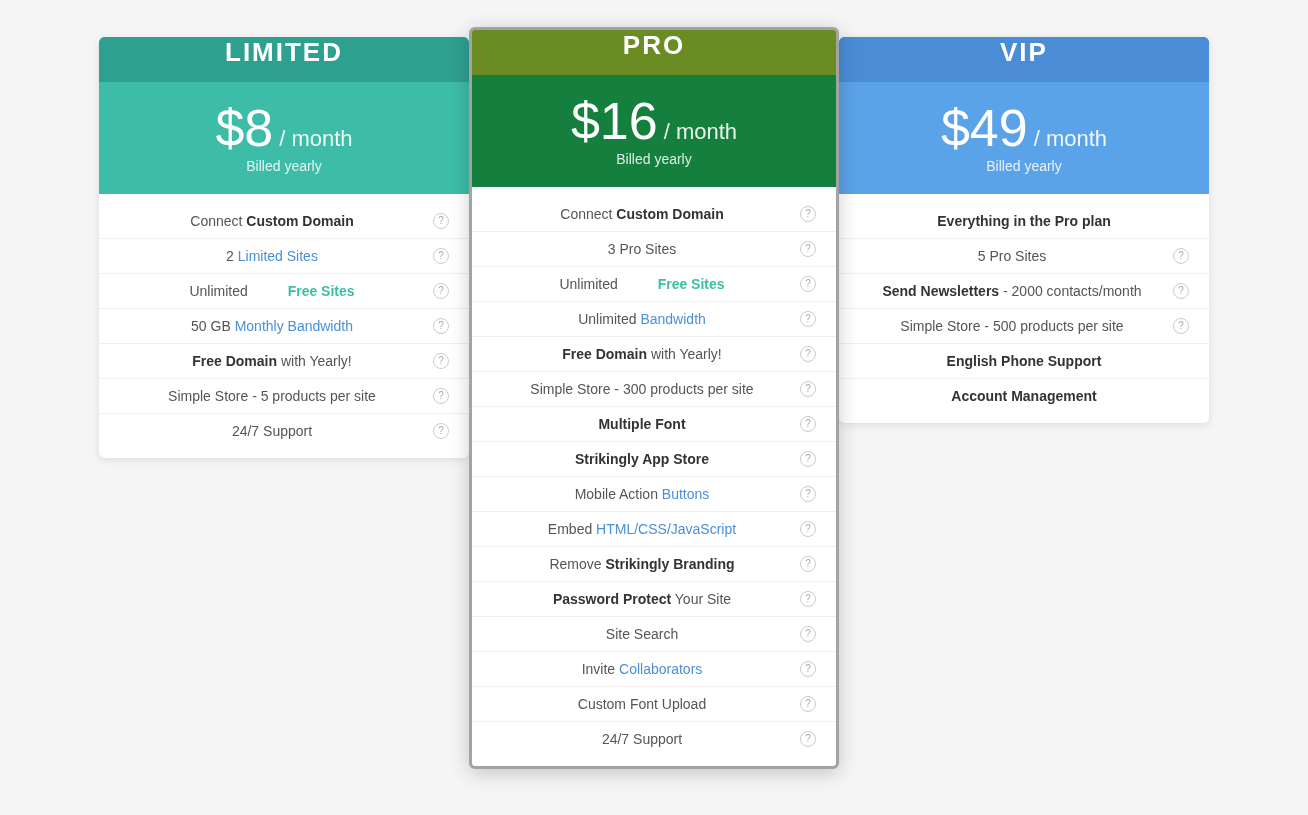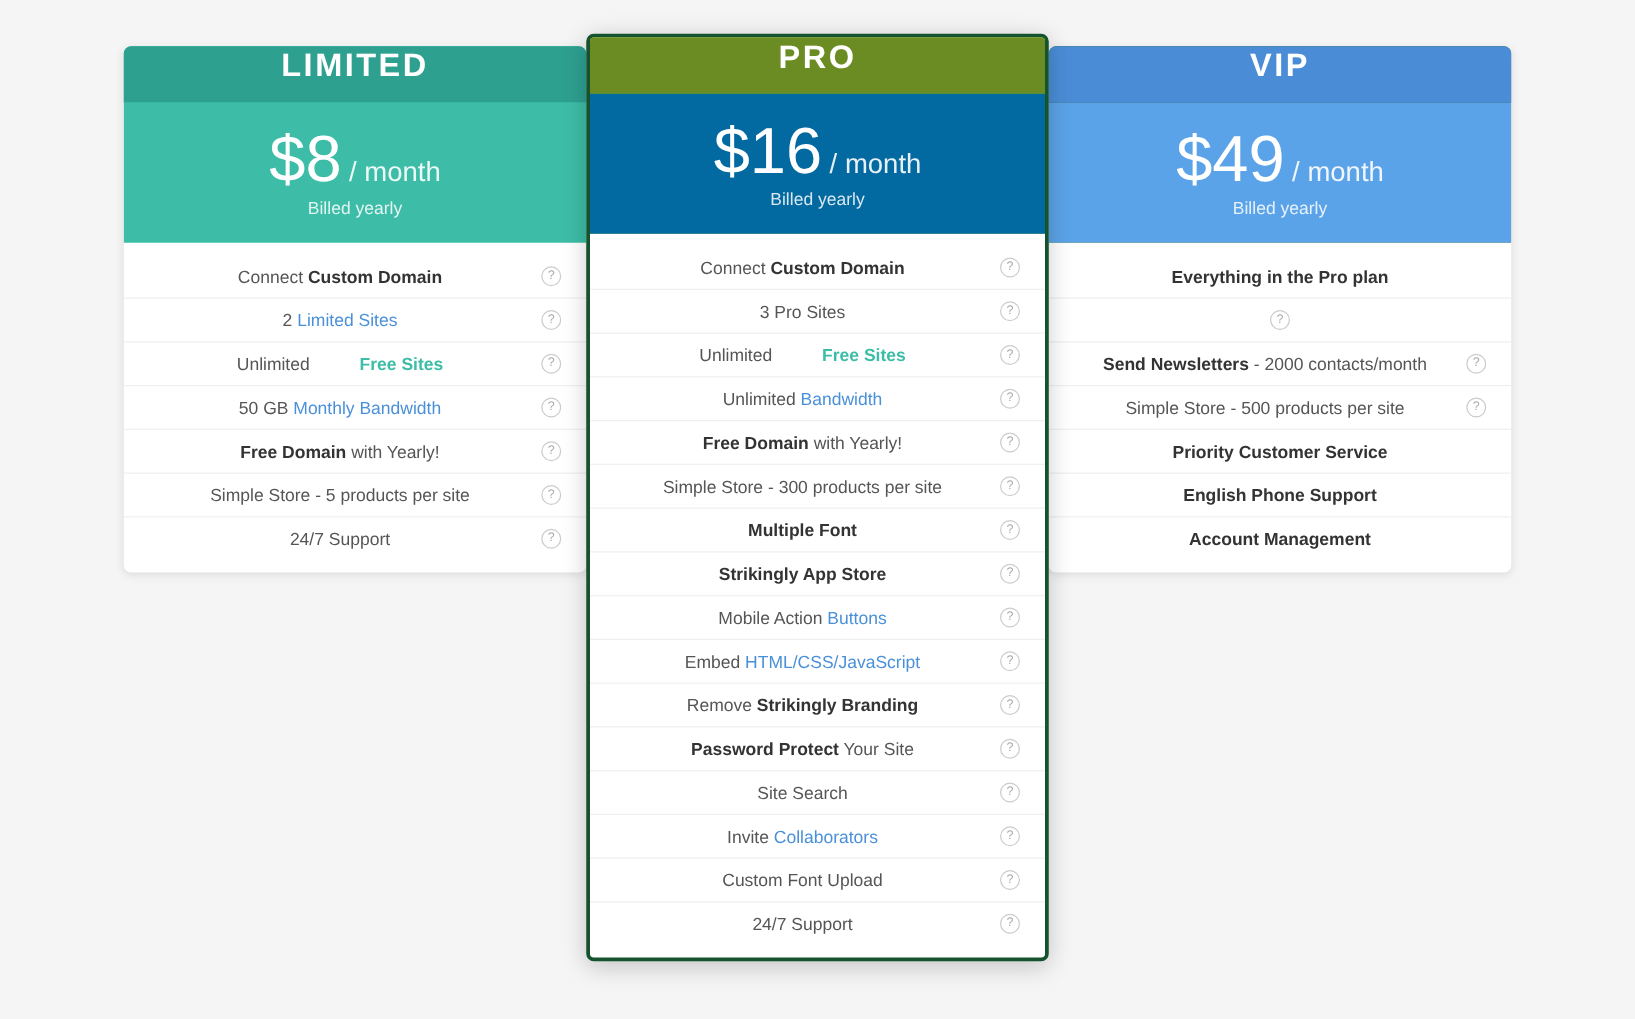--- a/index.html
+++ b/index.html
@@ -22,21 +22,21 @@
     }
     .plan-card {
       background: #fff;
       border-radius: 6px;
       overflow: hidden;
       flex: 1;
       max-width: 370px;
       box-shadow: 0 2px 8px rgba(0,0,0,0.1);
     }
     .plan-card.pro {
-      border: 3px solid #14532d;
+      border: 3px solid #a3a3a3;
       z-index: 2;
       position: relative;
       transform: translateY(-10px);
       box-shadow: 0 4px 20px rgba(0,0,0,0.2);
     }
     .plan-header {
       padding: 18px 20px 10px;
       text-align: center;
     }
     .plan-header.limited {
@@ -193,21 +193,21 @@
             <span class="help-icon">?</span>
           </div>
 
       </div>
     </div>
     <div class="plan-card pro">
       <div class="plan-header pro" style="background:#8db832; padding:0;">
         <div class="plan-name-section" style="background:#6a8c22; padding:18px 20px 14px; text-align:center;">
           <div class="plan-name">PRO</div>
         </div>
-        <div class="price-section" style="background:#0369a1; padding:20px 20px 20px; text-align:center;">
+        <div class="price-section" style="background:#15803d; padding:20px 20px 20px; text-align:center;">
           <div class="price-row">
             <span style="color:#fff; font-size:52px; font-weight:300; line-height:1;">$16</span>
             <span class="price-per">/ month</span>
           </div>
           <div class="price-billing">Billed yearly</div>
         </div>
       </div>
       <div class="features-list">
 
           <div class="feature-item">
@@ -286,57 +286,54 @@
           </div>
 
           <div class="feature-item">
             <span class="feature-text">24/7 Support</span>
             <span class="help-icon">?</span>
           </div>
 
       </div>
     </div>
     <div class="plan-card">
-      <div class="plan-header vip" style="background:#14532d; padding:0;">
+      <div class="plan-header vip" style="background:#0f766e; padding:0;">
         <div class="plan-name-section" style="background:#4a8dd6; padding:18px 20px 14px; text-align:center;">
           <div class="plan-name">VIP</div>
         </div>
         <div class="price-section" style="background:#5ba3e8; padding:20px 20px 20px; text-align:center;">
           <div class="price-row">
             <span style="color:#fff; font-size:52px; font-weight:300; line-height:1;">$49</span>
             <span class="price-per">/ month</span>
           </div>
           <div class="price-billing">Billed yearly</div>
         </div>
       </div>
       <div class="features-list">
 
           <div class="feature-item">
             <span class="feature-text"><strong>Everything in the Pro plan</strong></span>
 
           </div>
 
           <div class="feature-item">
+            <span class="feature-text">5 Pro Sites</span>
             <span class="help-icon">?</span>
           </div>
 
           <div class="feature-item">
             <span class="feature-text"><strong>Send Newsletters</strong> - 2000 contacts/month</span>
             <span class="help-icon">?</span>
           </div>
 
           <div class="feature-item">
             <span class="feature-text">Simple Store - 500 products per site</span>
             <span class="help-icon">?</span>
           </div>
 
-          <div class="feature-item">
-            <span class="feature-text"><strong>Priority Customer Service</strong></span>
-
-          </div>
 
           <div class="feature-item">
             <span class="feature-text"><strong>English Phone Support</strong></span>
 
           </div>
 
           <div class="feature-item">
             <span class="feature-text"><strong>Account Management</strong></span>
 
           </div>

